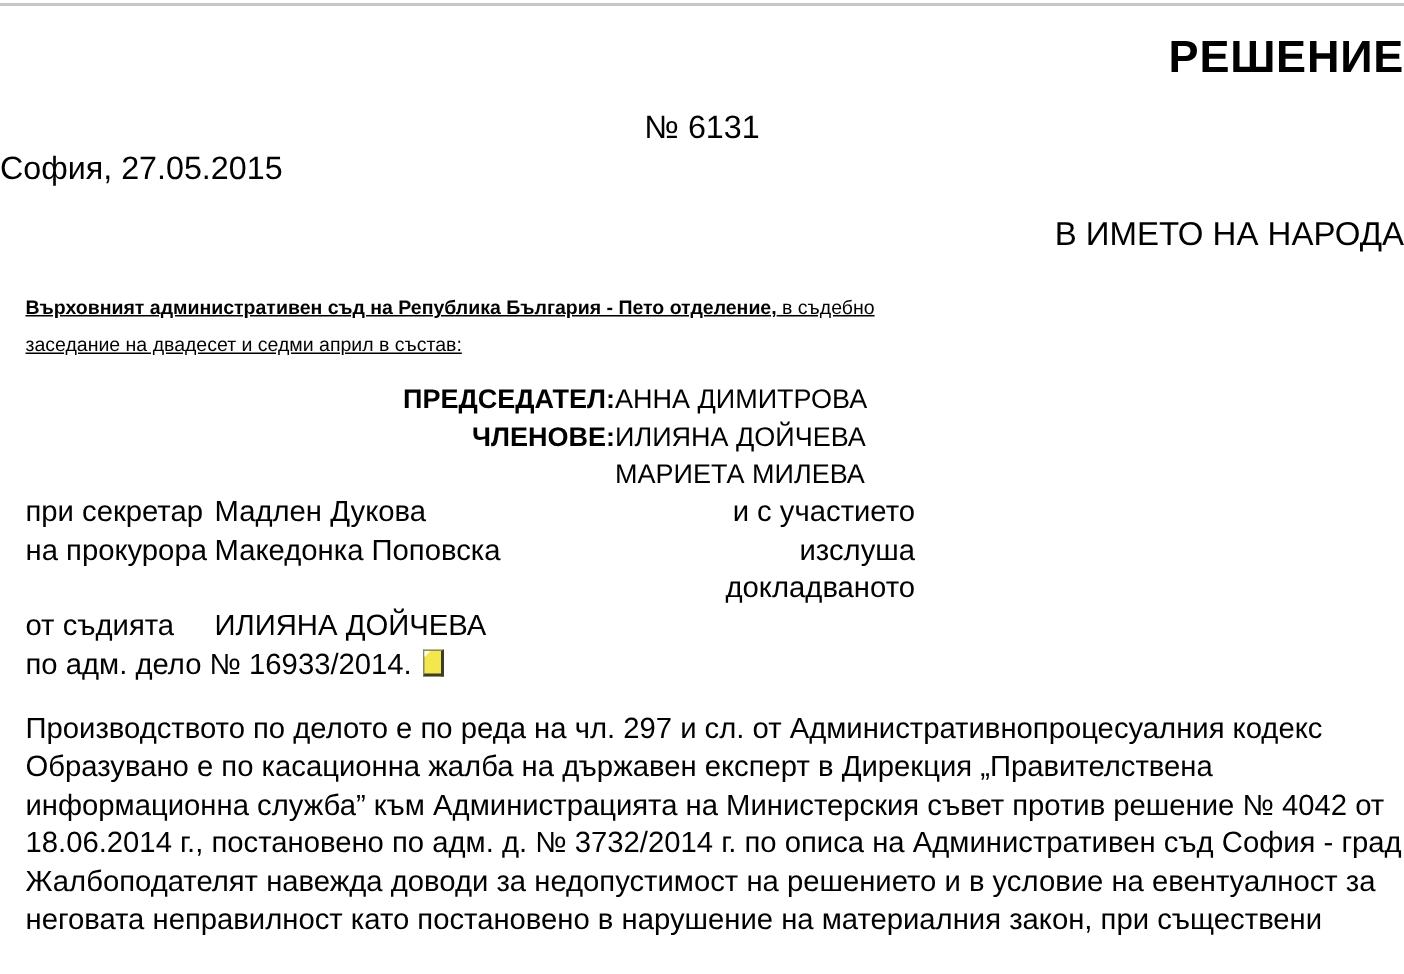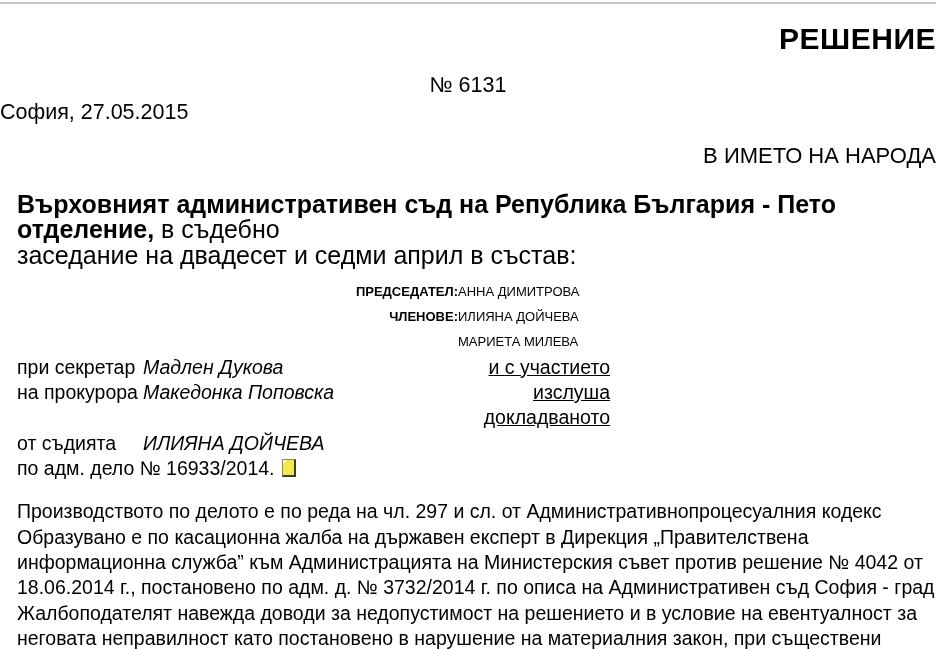--- a/index.html
+++ b/index.html
@@ -36,52 +36,52 @@
     text-align: left;
   }
   .doc-motto {
     margin-top: 16px;
     font-size: 22px;
     line-height: 28px;
     text-align: right;
   }
   .intro {
     margin: 22px 8px 0 17px;
-    font-size: 25px;
+    font-size: 13px;
     line-height: 25.3px;
+    text-decoration: underline;
   }
   .intro b { font-weight: bold; }
   .panel { margin-top: 11px; }
   .panel-row {
     display: flex;
-    font-size: 13px;
+    font-size: 18px;
     line-height: 25.3px;
     min-height: 25.3px;
-    margin-left: 48px;
   }
   .panel-label {
     flex: 0 0 410px;
     text-align: right;
     font-weight: bold;
     white-space: nowrap;
   }
   .panel-name {
     white-space: nowrap;
   }
   .staff-row {
     display: flex;
     width: 593px;
     margin-left: 17px;
     font-size: 19.5px;
     line-height: 25.3px;
     min-height: 25.3px;
   }
   .staff-left  { flex: 0 0 126px; white-space: nowrap; }
-  .staff-mid   { flex: 1 1 auto;  white-space: nowrap; font-style: italic; }
-  .staff-right { flex: 0 0 auto; margin-left: auto; text-align: center; white-space: nowrap; text-decoration: underline; }
+  .staff-mid   { flex: 1 1 auto;  white-space: nowrap; }
+  .staff-right { flex: 0 0 auto; margin-left: auto; text-align: center; white-space: nowrap; }
   .case-line {
     display: flex;
     align-items: center;
     margin-left: 17px;
     font-size: 19.5px;
     line-height: 25.3px;
     min-height: 25.3px;
   }
   .note-icon {
     display: inline-block;

